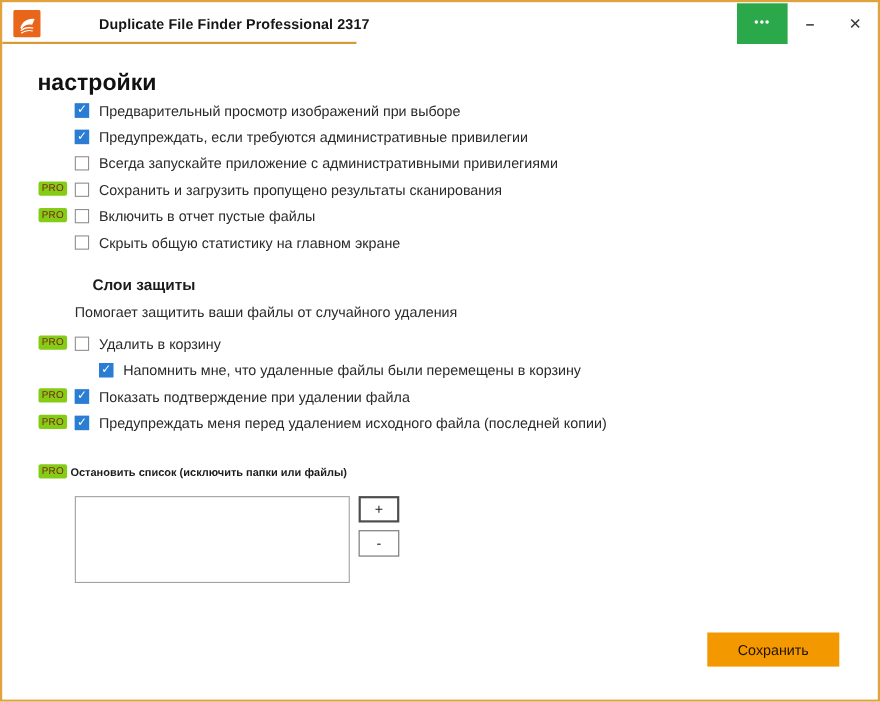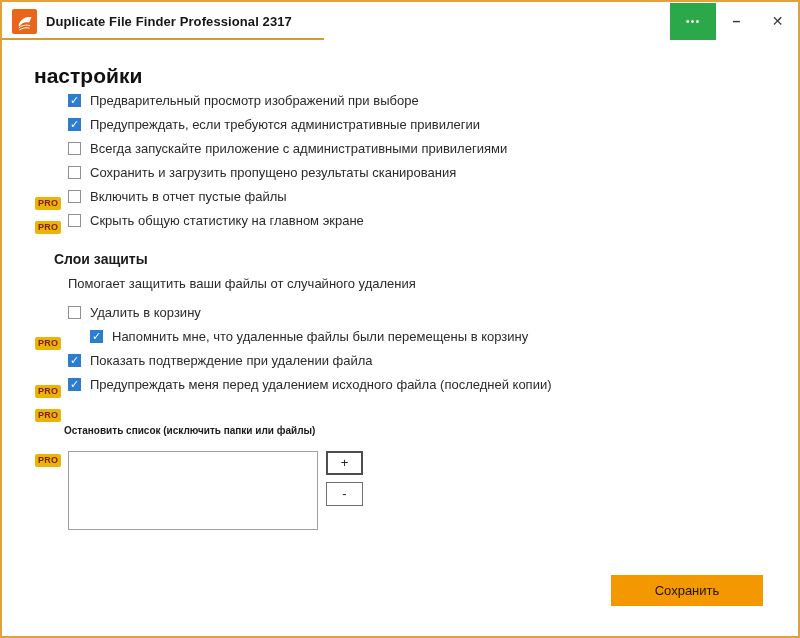--- a/index.html
+++ b/index.html
@@ -6,21 +6,21 @@
   html,body { width:800px; height:638px; background:#fff; }
   body { font-family:"Liberation Sans","DejaVu Sans",sans-serif; color:#1e1e1e; }
 
   .window {
     position:relative; width:800px; height:638px;
     border:2px solid #dfa23c; background:#fff; overflow:hidden;
   }
 
   
   .titlebar {
-    display:flex; align-items:center; height:38px; padding-left:10px;
+    display:flex; align-items:center; height:38px; padding-left:10px;gap:44px;
   }
   .app-icon { width:25px; height:25px; flex:0 0 auto; }
   .titlebar-title {
     margin-left:9px; font-size:13px; font-weight:bold; color:#161616;
     letter-spacing:.1px;
   }
   .titlebar-buttons { margin-left:auto; display:flex; align-items:stretch; height:37px; }
   .menu-btn {
     width:46px; height:37px; border:none; background:#2ba84a; color:#fff;
     font-size:11px; letter-spacing:1px; cursor:pointer; line-height:37px; text-align:center;
@@ -40,35 +40,35 @@
   .page-title { font-size:21px; font-weight:bold; color:#111; }
 
   .rows { }
   .row {
     position:relative; display:flex; align-items:center; height:24px;
     padding-left:34px; font-size:13px; color:#2a2a2a;
   }
   .row.indent { padding-left:56px; }
   .pro-badge {
     position:absolute; left:1px; top:5px;
-    background:#eab308; color:#7e1d12; font-size:9px; font-weight:bold;
-    padding:1px 3px 2px 3px; border-radius:2px; letter-spacing:.2px;margin-top:32px;
+    background:#84cc16; color:#7e1d12; font-size:9px; font-weight:normal;
+    padding:1px 3px 2px 3px; border-radius:2px; letter-spacing:.2px;
   }
   .checkbox {
     width:13px; height:13px; border:1px solid #8f8f8f; background:#fff;
     display:inline-block; flex:0 0 auto; position:relative; cursor:pointer;
   }
   .checkbox.checked { background:#2b7cd3; border-color:#2b7cd3; }
   .checkbox.checked::after {
     content:"✓"; position:absolute; left:1px; top:-1px;
     color:#fff; font-size:11px; font-weight:bold; line-height:13px;
   }
   .row-label { margin-left:9px; white-space:nowrap;text-align:center; }
 
-  .section-title { font-size:14px; font-weight:bold; color:#1b1b1b; margin:19px 0 0 20px; }
+  .section-title { font-size:14px; font-weight:bold; color:#1b1b1b; margin:19px 0 0 50px; }
   .section-sub { font-size:13px; color:#2a2a2a; margin:9px 0 9px 34px; }
 
   
   .stoplist { margin-top:24px; }
   .stoplist-header { position:relative; padding-left:30px; }
   .stoplist-header .pro-badge { top:2px; }
   .stoplist-title { font-size:10px; font-weight:bold; color:#1b1b1b; display:inline; }
   .stoplist-desc {
     font-size:13px; color:#2a2a2a; line-height:17px;
     margin:6px 0 0 34px; max-width:568px;
@@ -81,21 +81,21 @@
   .small-btn {
     width:37px; height:24px; background:#fff; font-size:13px; color:#222;
     cursor:pointer; text-align:center; line-height:20px;
   }
   .add-btn { border:2px solid #4d4d4d; }
   .remove-btn { border:1px solid #6f6f6f; margin-top:7px; }
 
   
   .save-btn {
     position:absolute; right:35px; bottom:30px;
-    width:152px; height:31px; background:#f49800; border:none;
+    width:120px; height:31px; background:#f49800; border:none;
     font-size:13px; color:#201300; cursor:pointer; font-family:inherit;
   }
 </style>
 </head>
 <body>
 
 <div class="window">
 
   <div class="titlebar">
     <span class="app-icon">

